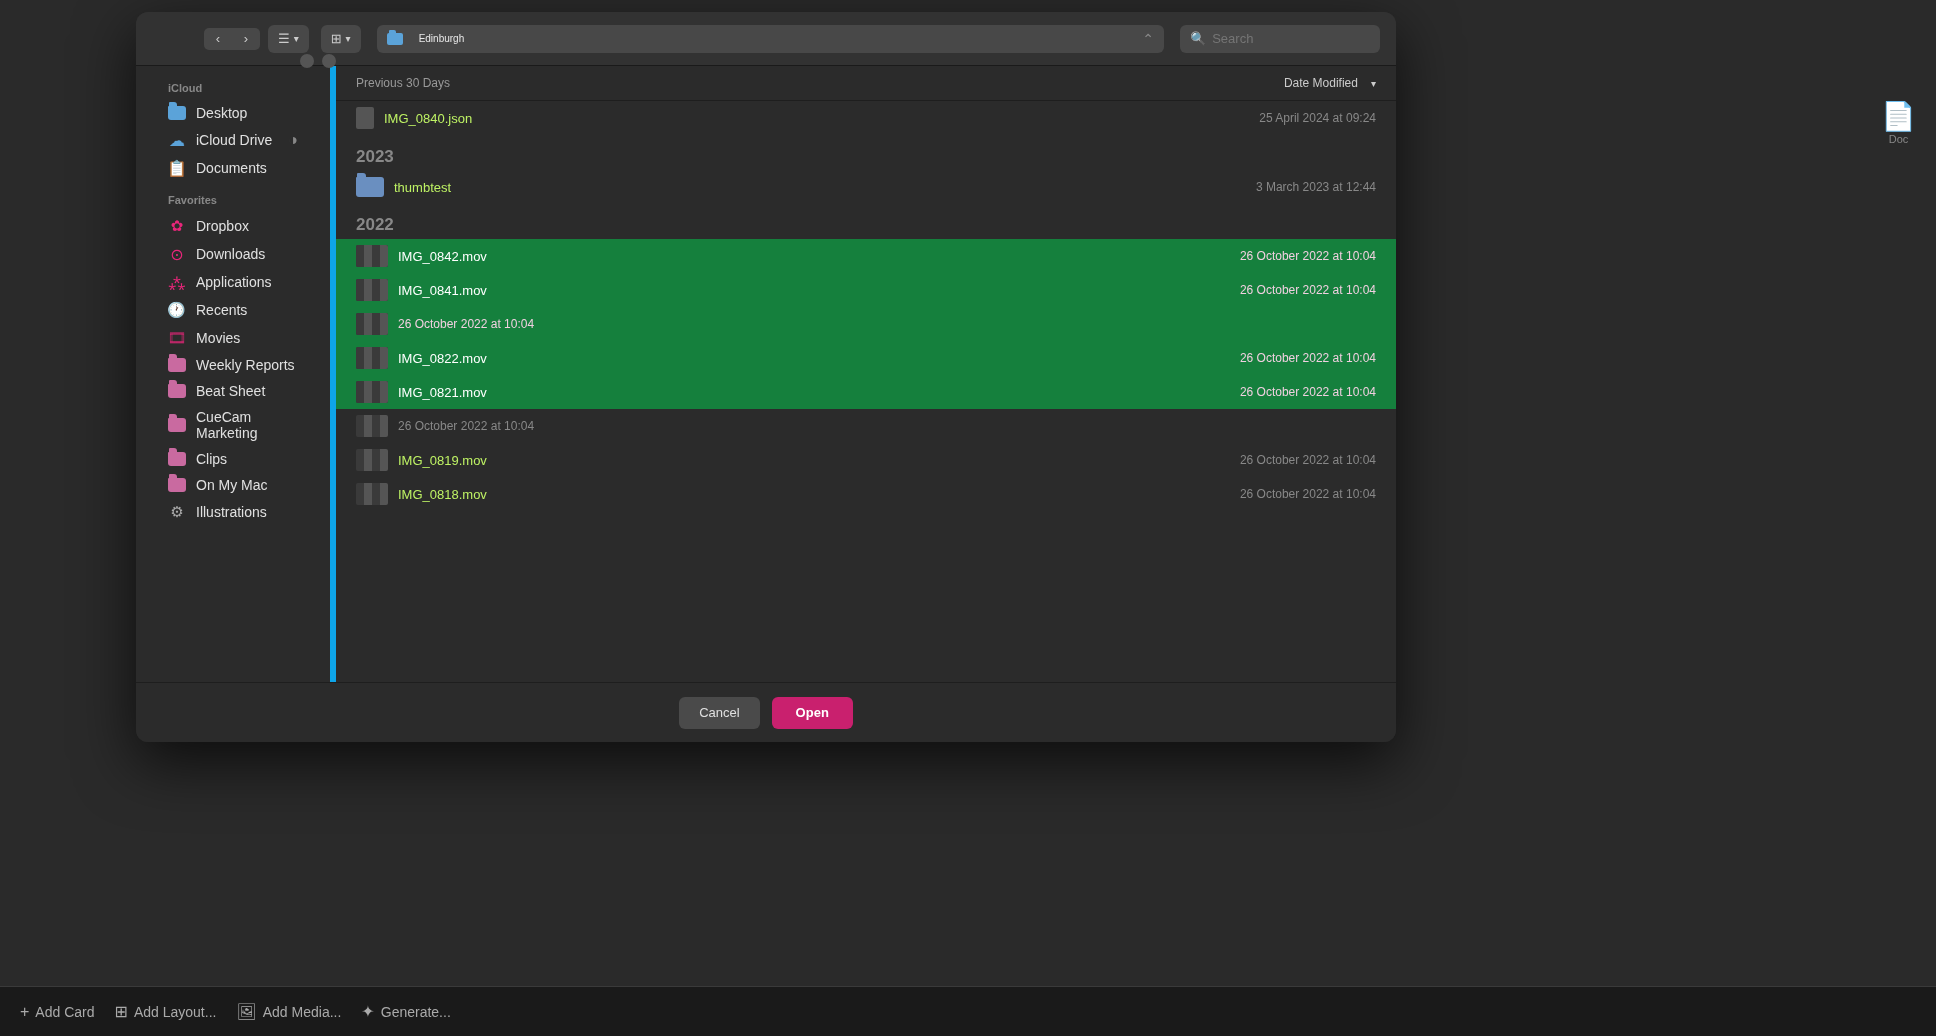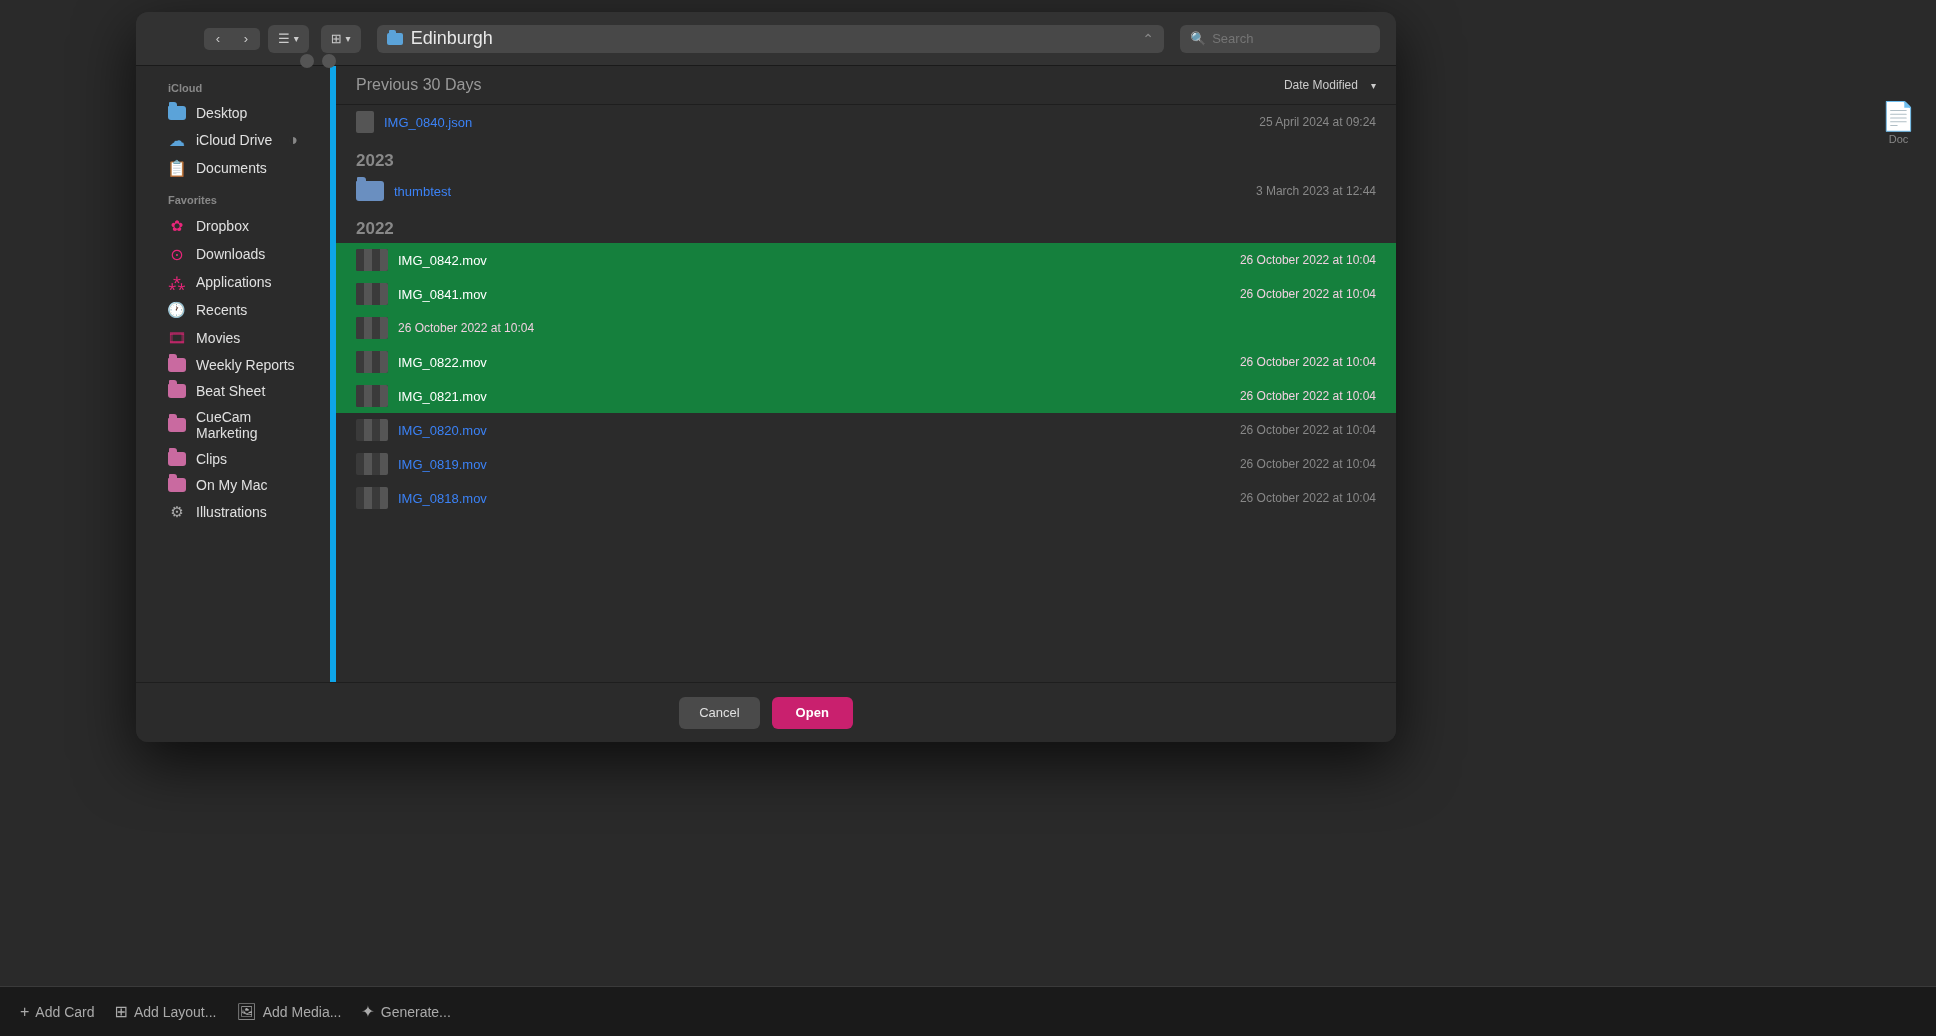--- a/index.html
+++ b/index.html
@@ -169,22 +169,23 @@
       top: -3px;
       left: 2px;
       width: 7px;
       height: 4px;
       background: #5ba3d9;
       border-radius: 1px 2px 0 0;
     }
 
     .location-text {
       color: #e8e8e8;
-      font-size: 18px;
+      font-size: 10px;
       font-weight: 500;
+      margin-left: 8px;
     }
 
     .location-chevron {
       margin-left: auto;
       color: #888;
       font-size: 14px;
     }
 
     .search-bar {
       width: 200px;
@@ -308,21 +309,21 @@
     .content-header {
       display: flex;
       align-items: center;
       padding: 10px 20px;
       border-bottom: 1px solid #1e1e1e;
       flex-shrink: 0;
     }
 
     .section-title {
       color: #999;
-      font-size: 16px;
+      font-size: 12px;
       font-weight: 500;
     }
 
     .date-modified-header {
       margin-left: auto;
       display: flex;
       align-items: center;
       gap: 13px;
       color: #ccc;
       font-size: 12px;
@@ -380,21 +381,21 @@
     }
 
     .thumb-strip {
       flex: 1;
       background: #444;
     }
     .thumb-strip:nth-child(odd) { background: #3a3a3a; }
     .thumb-strip:nth-child(even) { background: #555; }
 
     .file-name {
-      color: #3b82f6;
+      color: #bef264;
       font-size: 13px;
       flex: 1;
     }
 
     .file-date {
       color: #888;
       font-size: 12px;
       text-align: right;
       white-space: nowrap;
     }
@@ -675,21 +676,20 @@
           <span class="file-date">26 October 2022 at 10:04</span>
         </div>
 
         <div class="file-row">
           <div class="file-icon-thumb">
             <div class="thumb-strip"></div>
               <div class="thumb-strip"></div>
               <div class="thumb-strip"></div>
               <div class="thumb-strip"></div>
           </div>
-          <span class="file-name">IMG_0820.mov</span>
           <span class="file-date">26 October 2022 at 10:04</span>
         </div>
 
         <div class="file-row">
           <div class="file-icon-thumb">
             <div class="thumb-strip"></div>
               <div class="thumb-strip"></div>
               <div class="thumb-strip"></div>
               <div class="thumb-strip"></div>
           </div>

